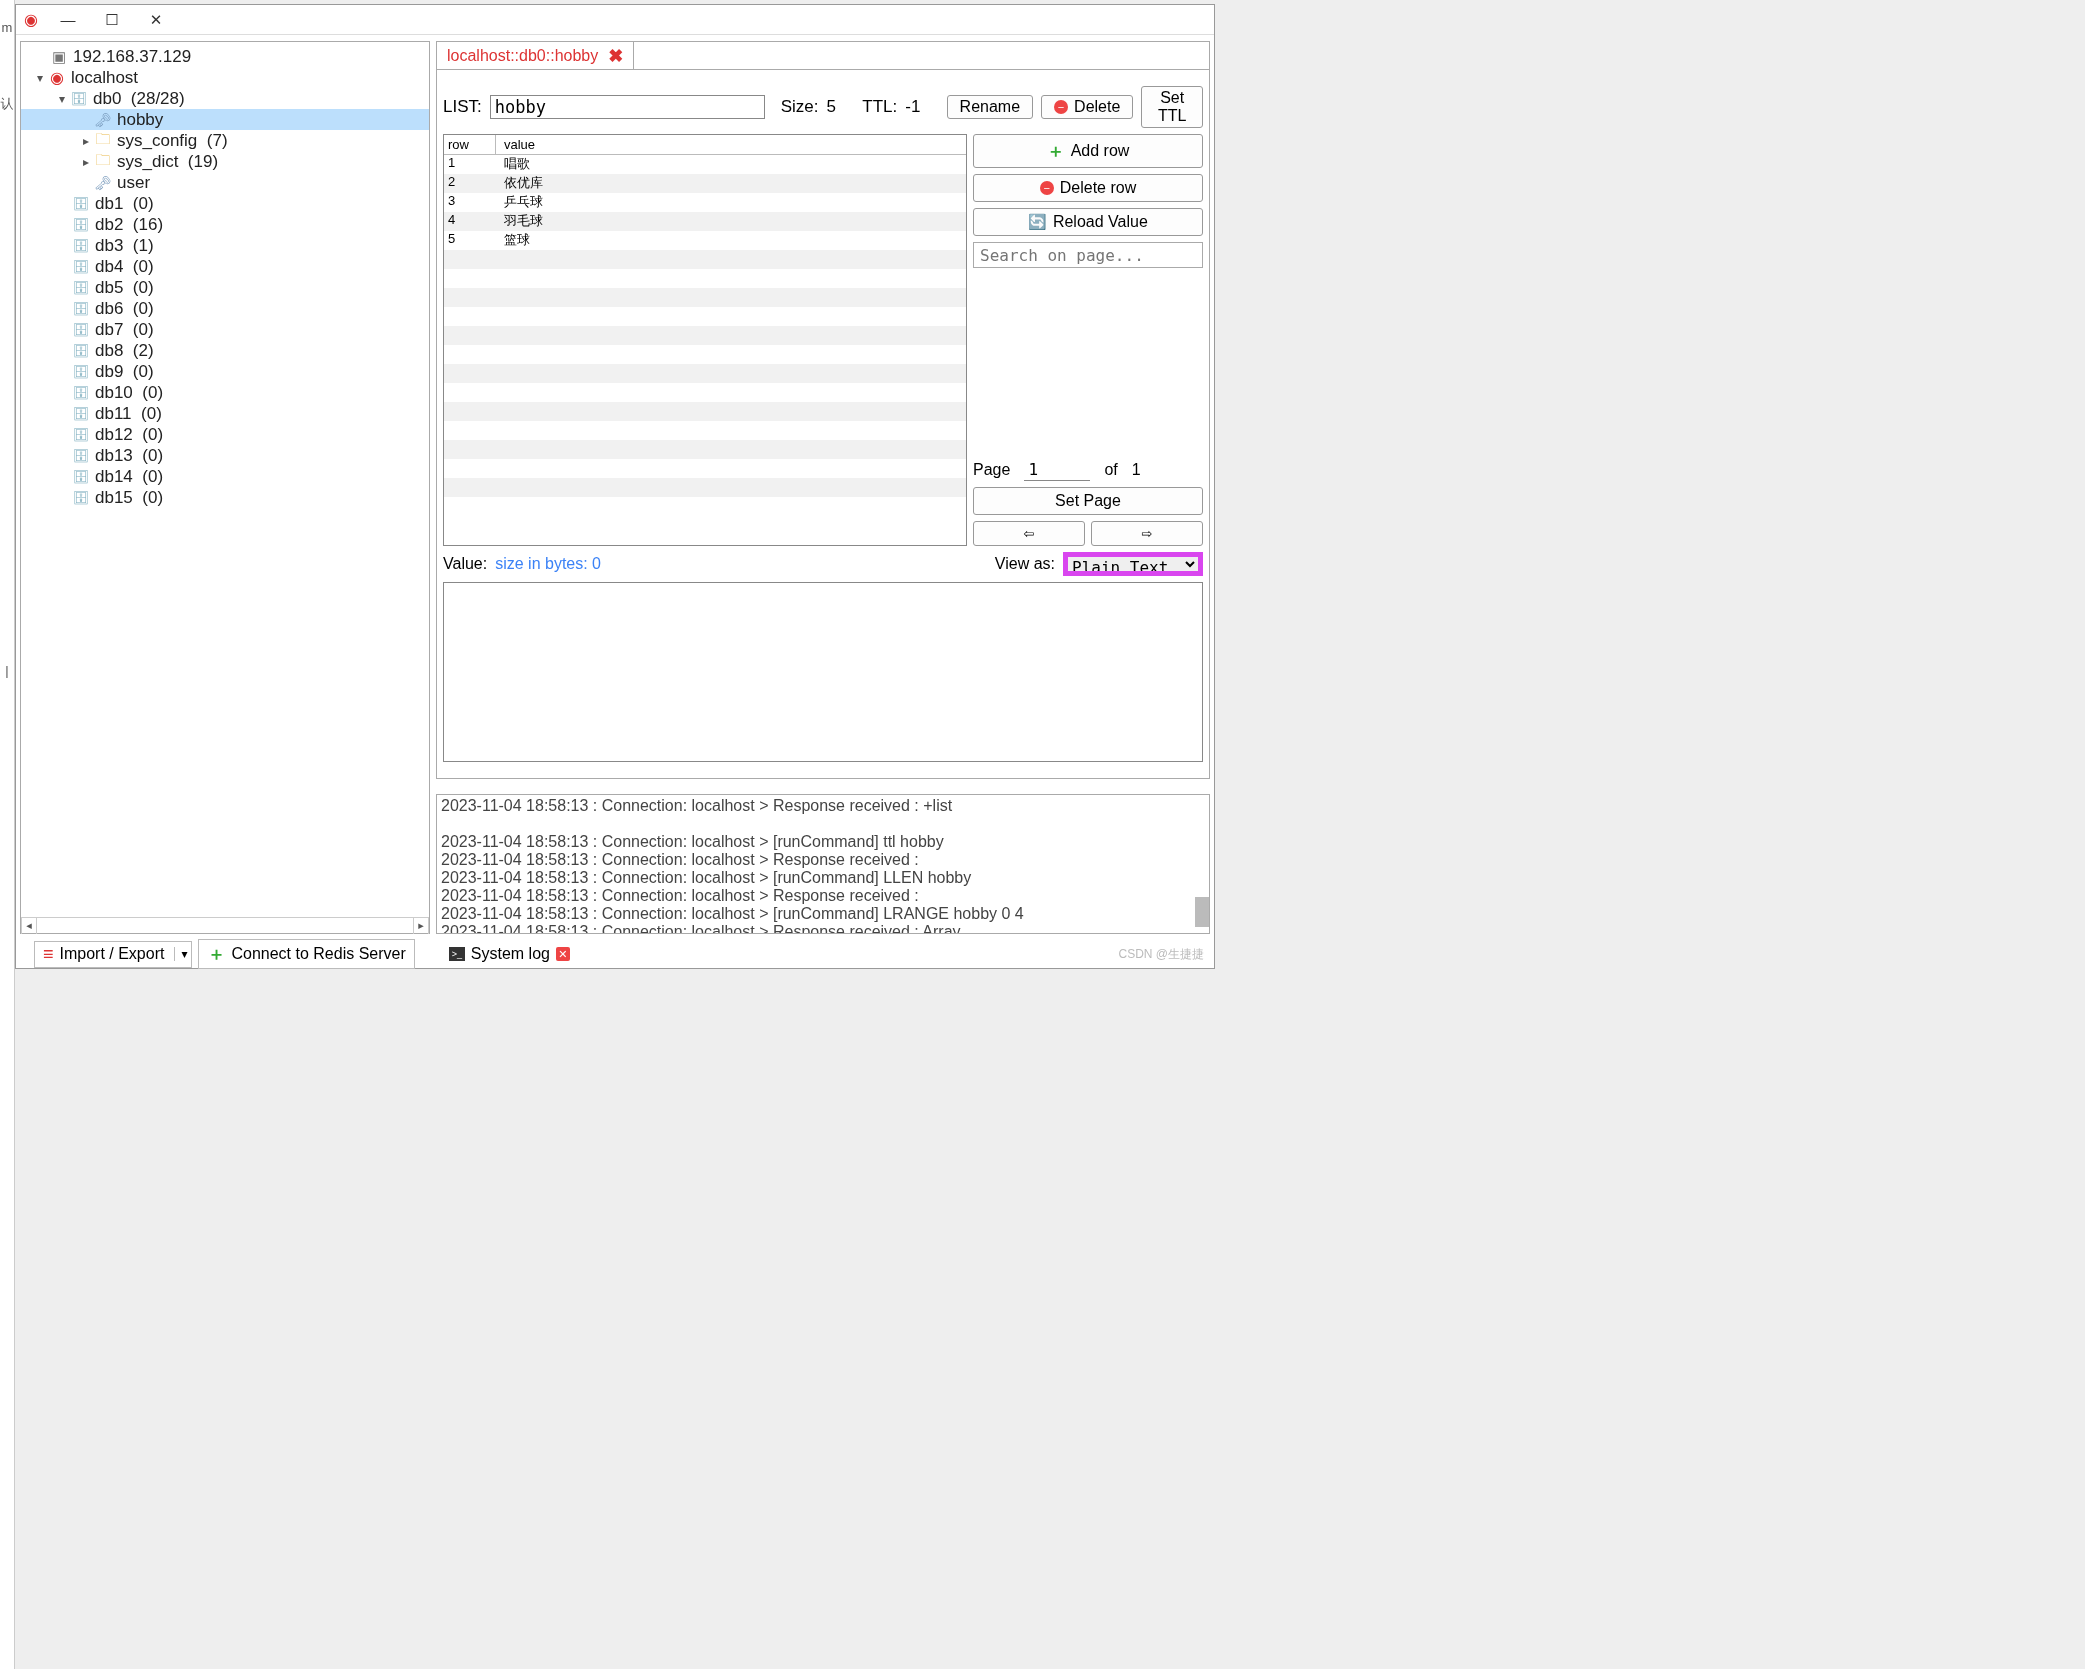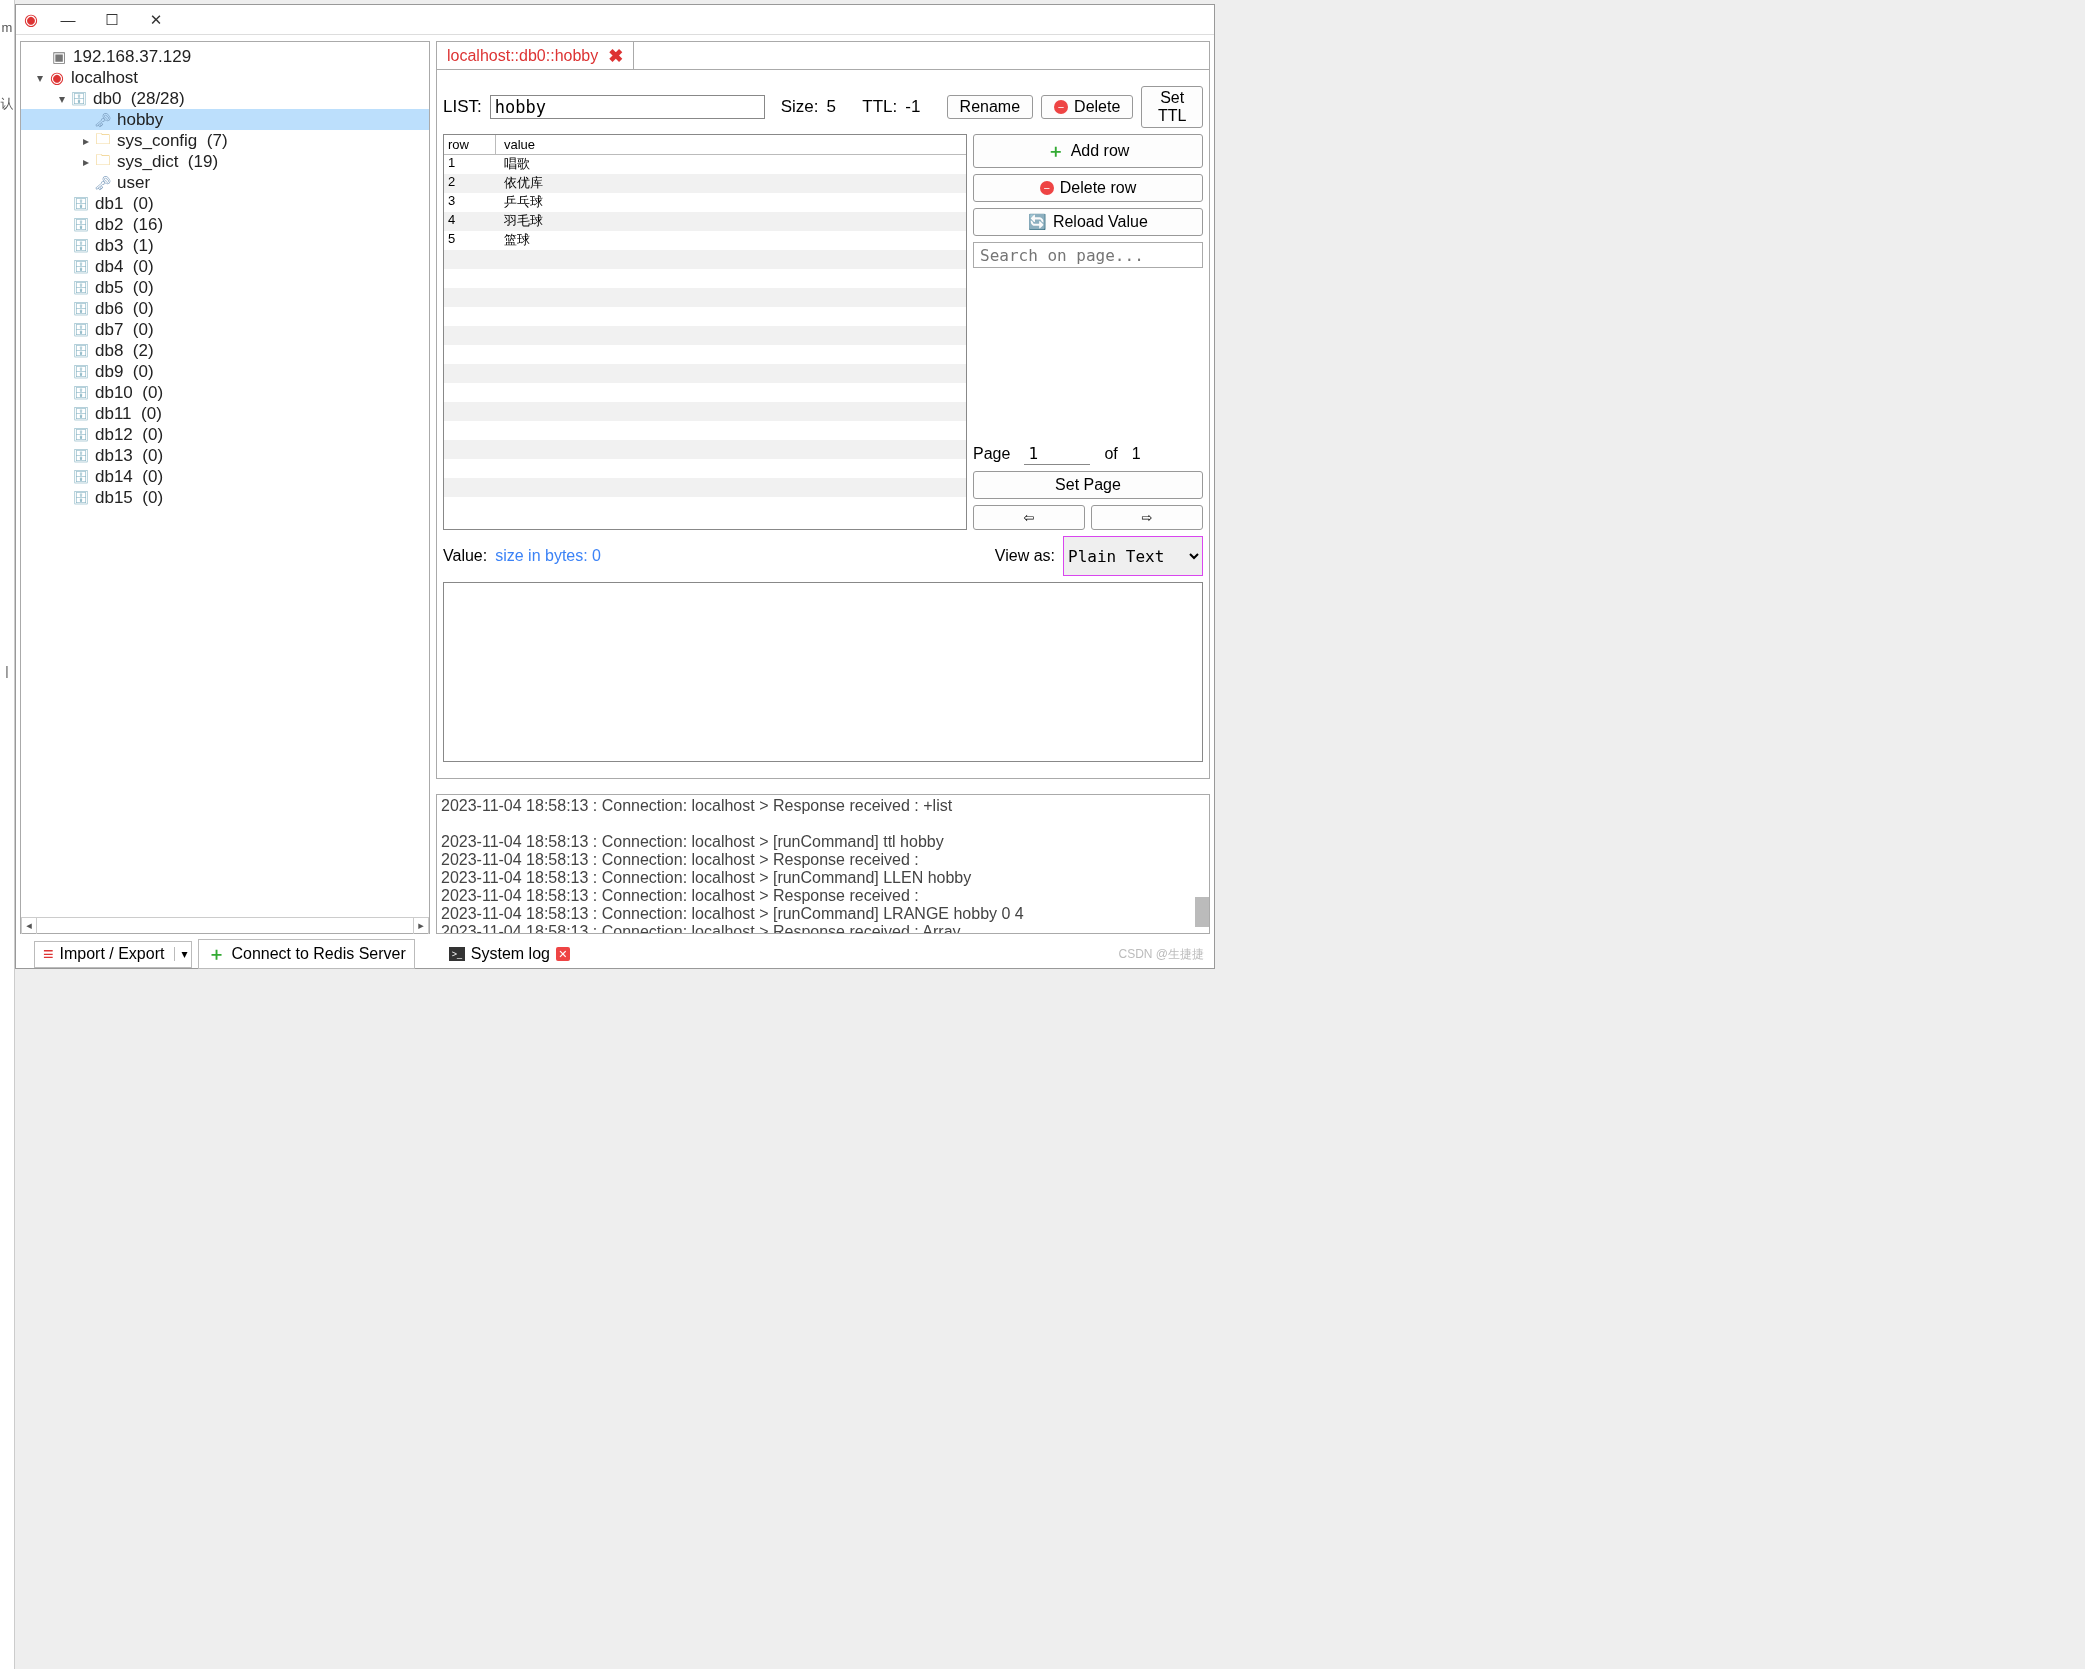--- a/index.html
+++ b/index.html
@@ -48,21 +48,21 @@
 .sidepanel { width:230px; display:flex; flex-direction:column; gap:6px;}
 .sidepanel .btn{ width:100%; justify-content:center; padding:4px 0;}
 .searchbox { border:1px solid #aaa; height:26px; width:100%; padding:0 6px; font-family:Consolas,monospace; font-size:16px; color:#888;}
 .pager { display:flex; align-items:center; gap:14px; font-family:Consolas,monospace; font-size:16px;}
 .pager input{ width:66px; height:22px; border:1px solid #888; border-top:none;border-left:none;border-right:none; text-align:left; padding:0 4px; font:inherit;}
 .navbtns{display:flex;gap:6px;}
 .navbtns .btn{flex:1;justify-content:center;}
 
 .valrow { display:flex; align-items:center; gap:8px; font-family:Consolas,monospace; font-size:16px;}
 .valrow .sz{ color:#3b82f6;}
-.valrow select{ flex:0 0 140px; height:40px; font:inherit; border:1px solid #d946ef;}
+.valrow select{ flex:0 0 140px; height:24px; font:inherit; border:5px solid #d946ef;}
 .valeditor{ height:180px; border:1px solid #888; background:#fff;}
 .saverow{ display:flex; justify-content:flex-end;}
 
 .log { height:140px; border:1px solid #aaa; margin:0 4px 6px 6px; overflow:auto; font-family:Consolas,monospace; font-size:16px; color:#444; padding:2px 4px; position:relative;}
 .log .scrollthumb{position:absolute;right:0;bottom:6px;width:14px;height:30px;background:#bbb;}
 
 .toolbar { height:28px; display:flex; align-items:center; padding:0 4px; gap:6px;}
 .toolbar .tbtn{ border:1px solid #bbb; padding:2px 8px; font-family:Consolas,monospace; font-size:16px; display:inline-flex; align-items:center; gap:6px; cursor:pointer;}
 .toolbar .tbtn.split{padding-right:4px;}
 .toolbar .tbtn .dd{border-left:1px solid #bbb;padding-left:6px;margin-left:4px;font-size:12px;}

